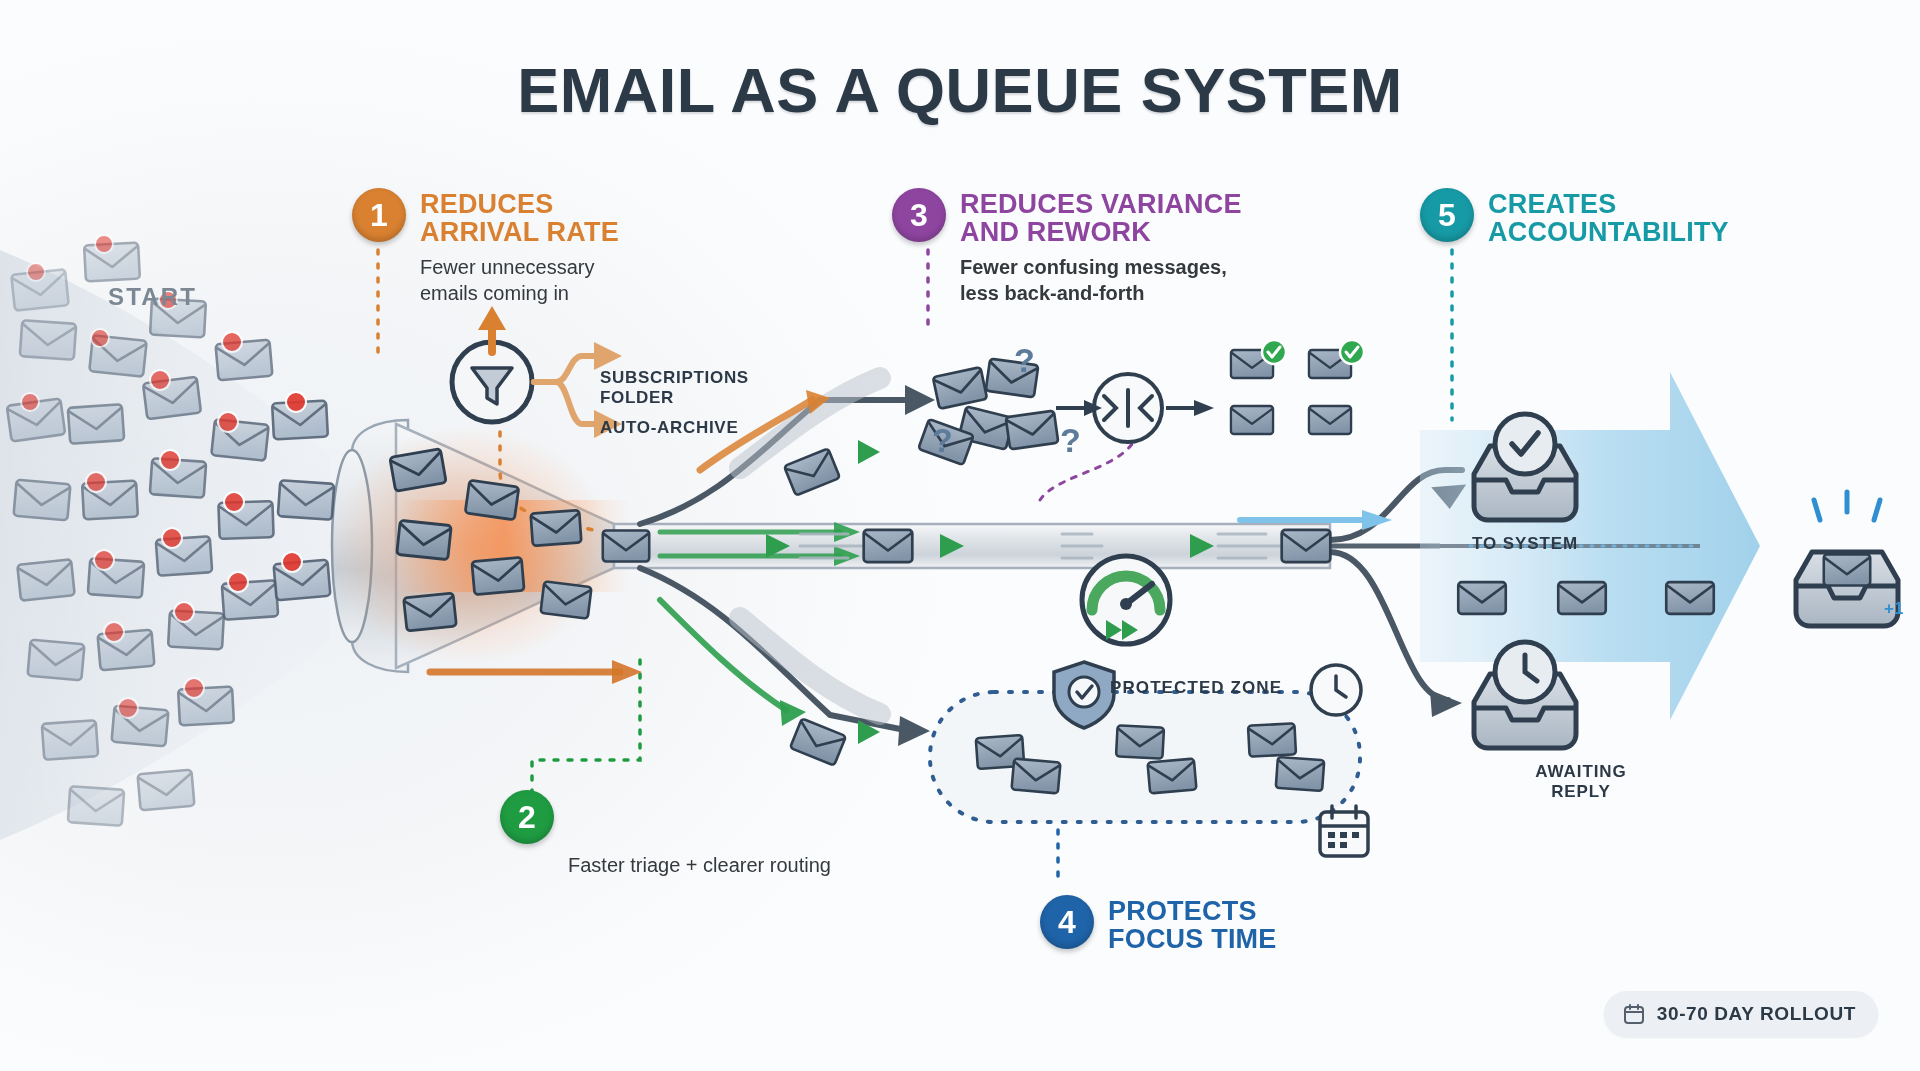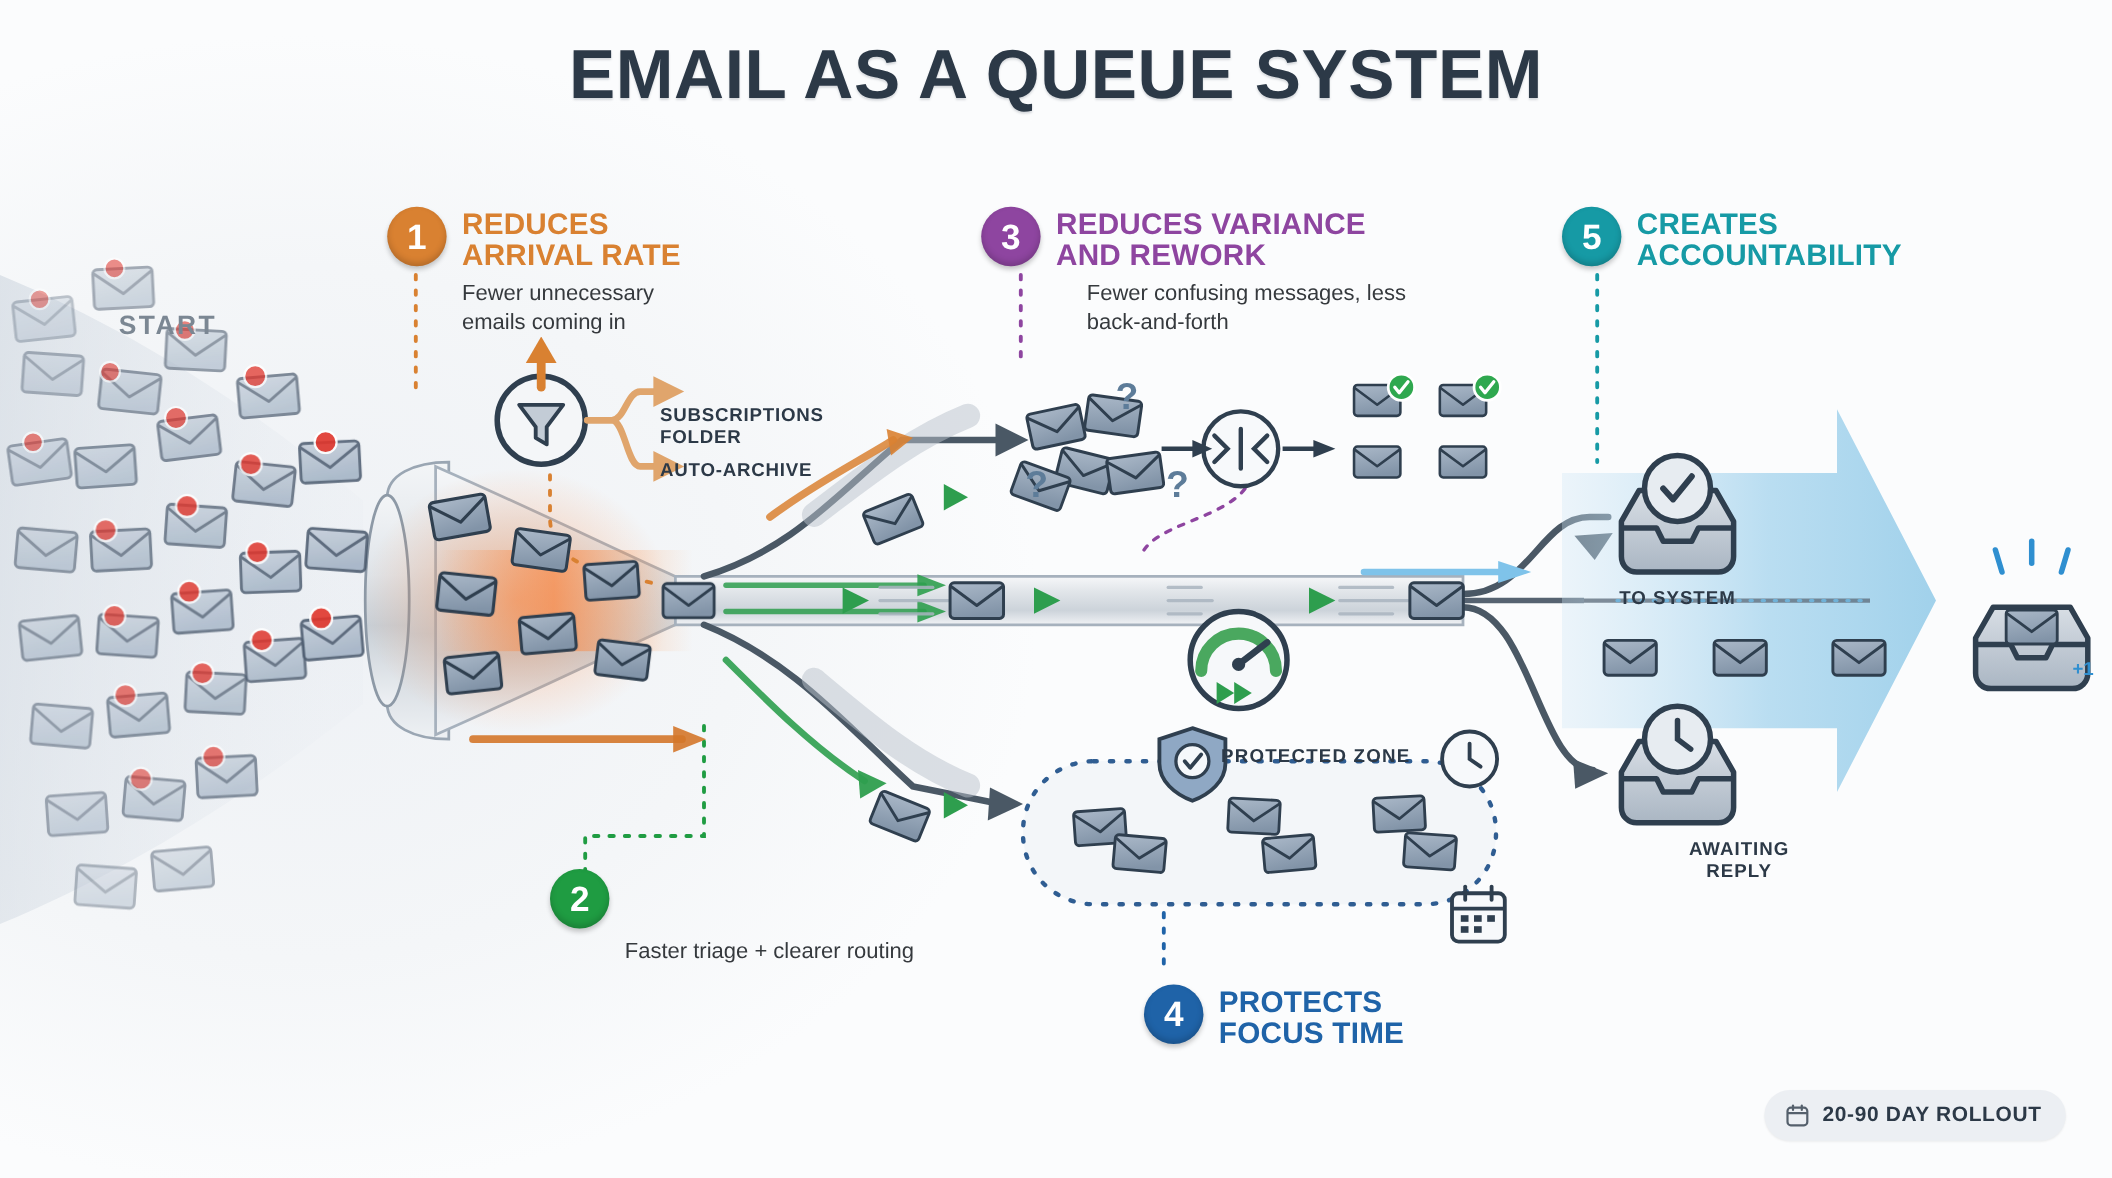--- a/index.html
+++ b/index.html
@@ -18,21 +18,21 @@
   }
   #bg-svg, #fx-svg {
     position: absolute; left: 0; top: 0;
     width: 1920px; height: 1071px;
     pointer-events: none;
   }
   .abs { position: absolute; }
 
   
   #title {
-    position: absolute; left: 0; top: 32px; width: 1920px;
+    position: absolute; left: 0; top: 54px; width: 1920px;
     text-align: center;
     font-size: 63px; font-weight: bold; letter-spacing: 0.5px;
     color: #2c3947;
     text-shadow: 0 2px 2px rgba(44,57,71,0.18);
   }
 
   
   .step { position: absolute; }
   .step-head { display: flex; align-items: flex-start; gap: 14px; }
   .step-badge {
@@ -561,21 +561,21 @@
   <div class="cap-label abs" style="left:600px; top:418px;">AUTO-ARCHIVE</div>
 
   <div class="step" style="left:892px; top:188px; width:380px;">
     <div class="step-head">
       <div class="step-badge" style="background:#8e45a0;">3</div>
       <div class="step-title" style="color:#8e45a0;">
         <div>REDUCES VARIANCE</div>
         <div>AND REWORK</div>
       </div>
     </div>
-    <div class="step-desc" style="margin-left:96px; width:300px;">Fewer confusing messages, less back-and-forth</div>
+    <div class="step-desc" style="margin-left:68px; width:300px;font-weight:bold;">Fewer confusing messages, less back-and-forth</div>
   </div>
 
   <div class="step" style="left:1420px; top:188px; width:400px;">
     <div class="step-head">
       <div class="step-badge" style="background:#169aa5;">5</div>
       <div class="step-title" style="color:#169aa5;">
         <div>CREATES</div>
         <div>ACCOUNTABILITY</div>
       </div>
     </div>
@@ -606,16 +606,16 @@
     <div>REPLY</div>
   </div>
 
   <div id="rollout-badge">
     <svg width="24" height="24" viewBox="0 0 24 24">
       <rect x="3" y="5" width="18" height="16" rx="3" fill="none" stroke="#55606c" stroke-width="2"></rect>
       <line x1="3" y1="10" x2="21" y2="10" stroke="#55606c" stroke-width="2"></line>
       <line x1="8" y1="3" x2="8" y2="7" stroke="#55606c" stroke-width="2" stroke-linecap="round"></line>
       <line x1="16" y1="3" x2="16" y2="7" stroke="#55606c" stroke-width="2" stroke-linecap="round"></line>
     </svg>
-    <span class="txt">20-90 DAY ROLLOUT</span>
+    <span class="txt">30-70 DAY ROLLOUT</span>
   </div>
 
 </div>
 
 </body></html>

